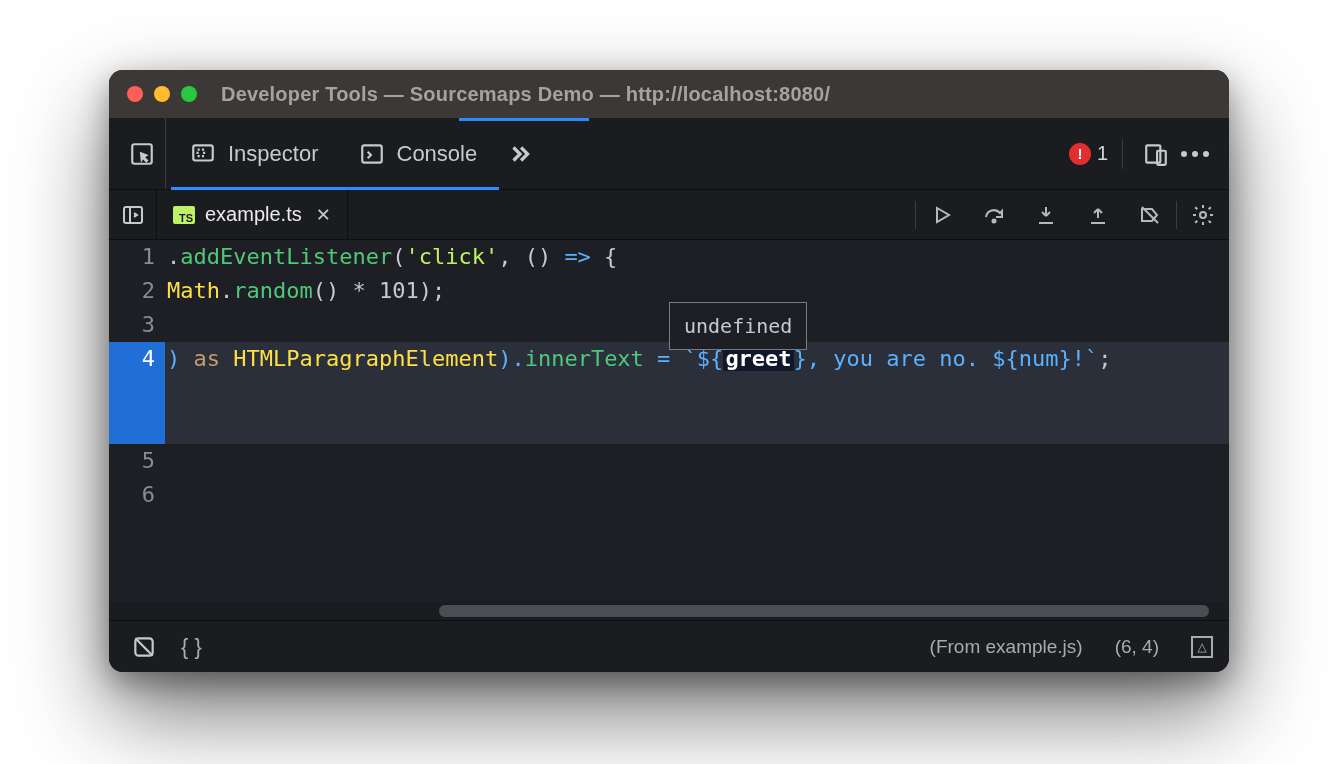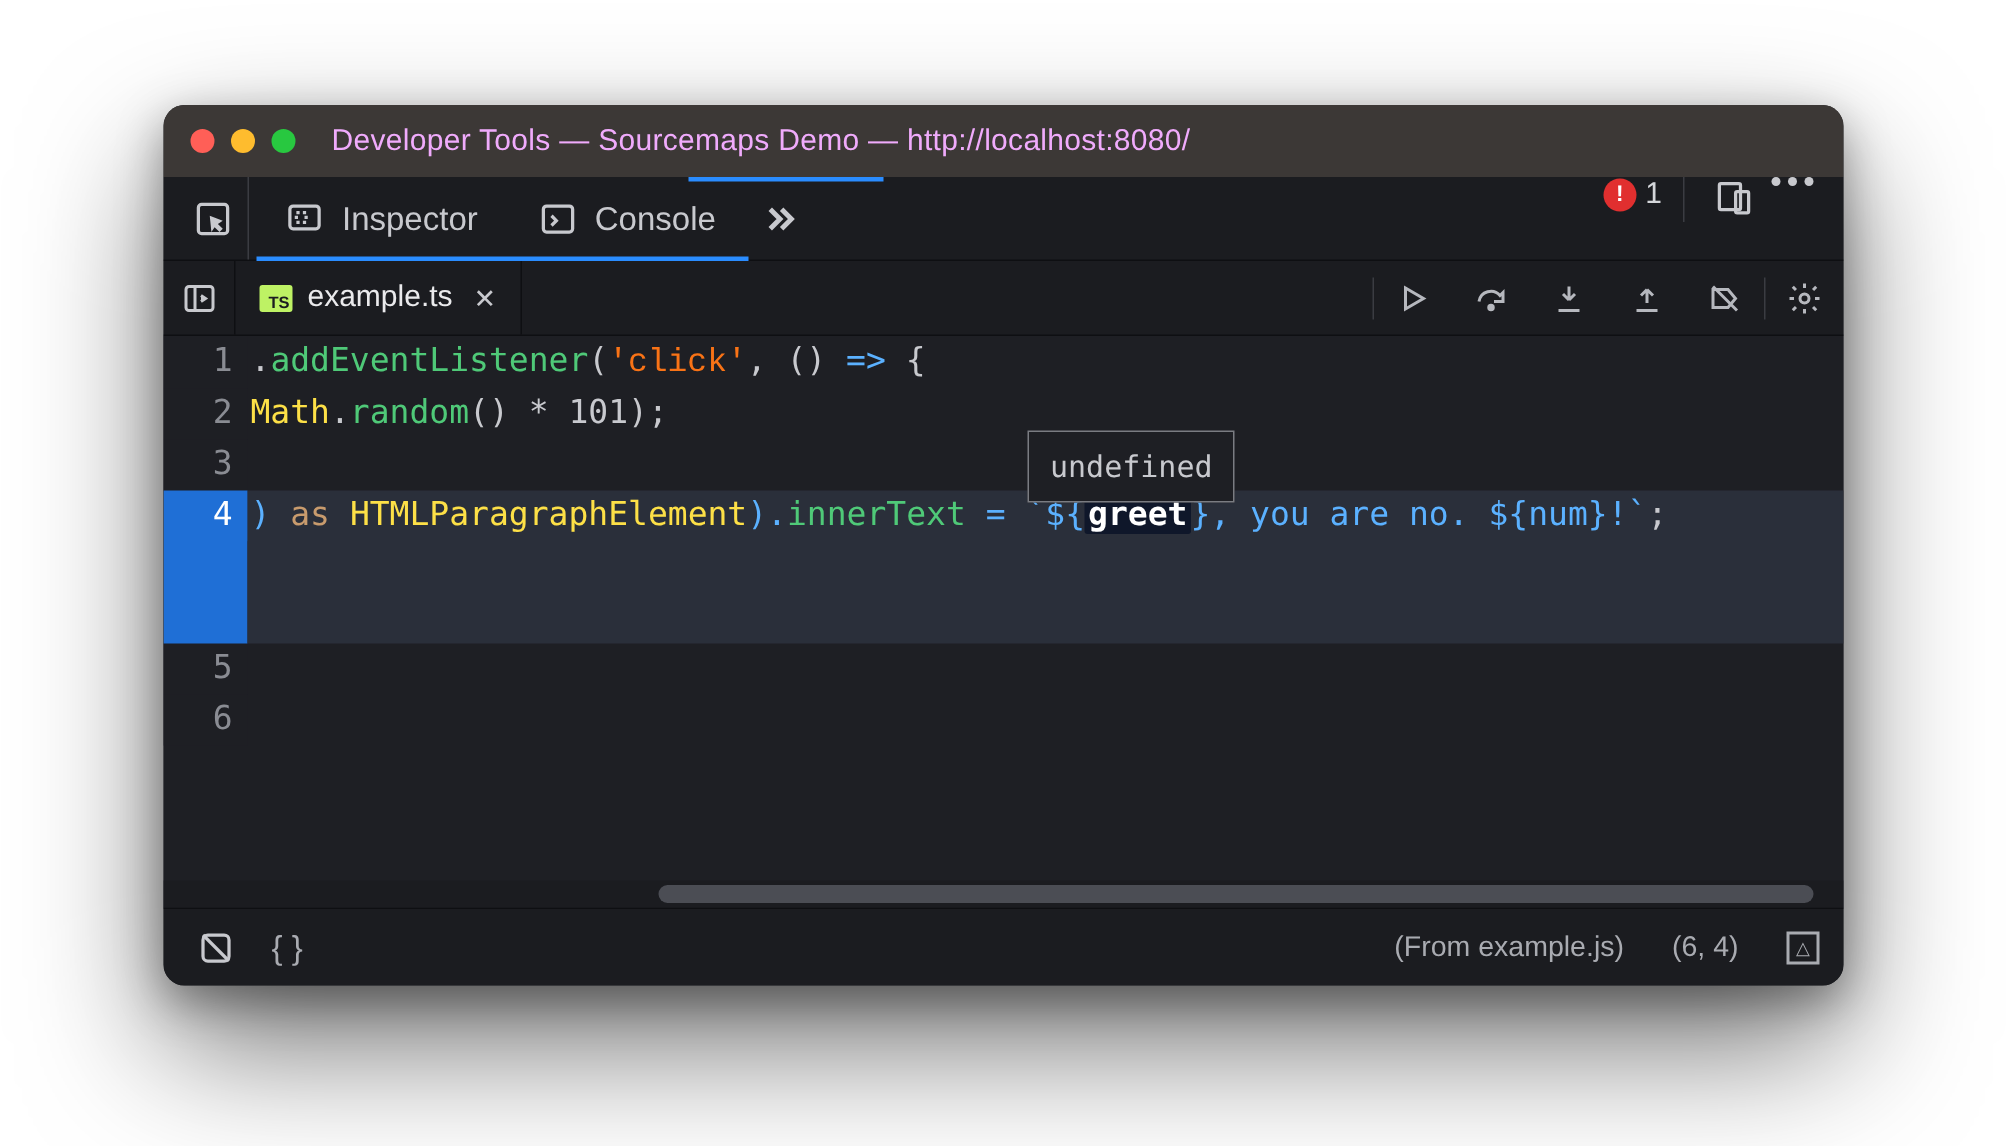--- a/index.html
+++ b/index.html
@@ -28,33 +28,33 @@
     align-items: center;
     padding: 0 18px;
     gap: 14px;
   }
   .traffic { display: flex; gap: 11px; align-items: center; }
   .dot { width: 16px; height: 16px; border-radius: 50%; }
   .dot.red { background: #ff5f57; }
   .dot.yellow { background: #febc2e; }
   .dot.green { background: #28c840; }
   .title {
-    color: #f0abfc;
+    color: #a3a3a3;
     font-size: 20px;
-    font-weight: 400;
+    font-weight: 700;
     margin-left: 10px;
     letter-spacing: .2px;
     white-space: nowrap;
   }
   
   .tooltabs {
-    height: 56px;
+    height: 72px;
     background: #1b1c20;
     display: flex;
-    align-items: flex-start;
+    align-items: center;
     padding: 0 14px;
     border-bottom: 1px solid #0e0f12;
     position: relative;
   }
   .topline {
     position: absolute;
     top: 0; left: 350px; width: 130px; height: 3px;
     background: #2a8cff;
   }
   .tool {
@@ -119,30 +119,30 @@
   }
   .codeline { flex:1; color:#c8c9ce; white-space:pre; position:relative; padding-left:2px;}
   .coderow.bp .gutter { background:#1f6fd6; color:#fff; position:relative;}
   .coderow.bp .gutter::after{
     content:""; position:absolute; right:-10px; top:0; width:0;height:0;
     border-top:17px solid transparent; border-bottom:17px solid transparent;
     border-left:10px solid #1f6fd6;
   }
   .coderow.bp .codeline { background:#2a2f3a; color:#5bb1ff;}
   .tok-fn { color:#4fc978; }
-  .tok-str { color:#f97316;font-family:Liberation Mono, monospace; }
+  .tok-str { color:#bef264; }
   .tok-prop { color:#5bb1ff; }
   .tok-obj { color:#fde047; }
   .tok-op { color:#c8c9ce; }
   .tok-kw { color:#c89b6d; }
   .tok-greet { background:#0f172a; color:#fff; padding:0 2px; border-radius:2px;font-weight:bold;}
   .tooltip {
     position:absolute; border:1px solid #7a7c82; padding:6px 14px;
     background:#1e1f24; color:#c8c9ce; font-family:inherit; font-size:20px;
-    left:520px; top:-40px;
+    left:504px; top:-40px;
   }
   .scrollbar {
     height:18px; background:#1b1c20; position:relative; margin-top:90px;
   }
   .scrollbar .thumb {
     position:absolute; left:330px; top:3px; height:12px; width:770px;
     background:#4b4d54; border-radius:6px;
   }
   
   .statusbar {

